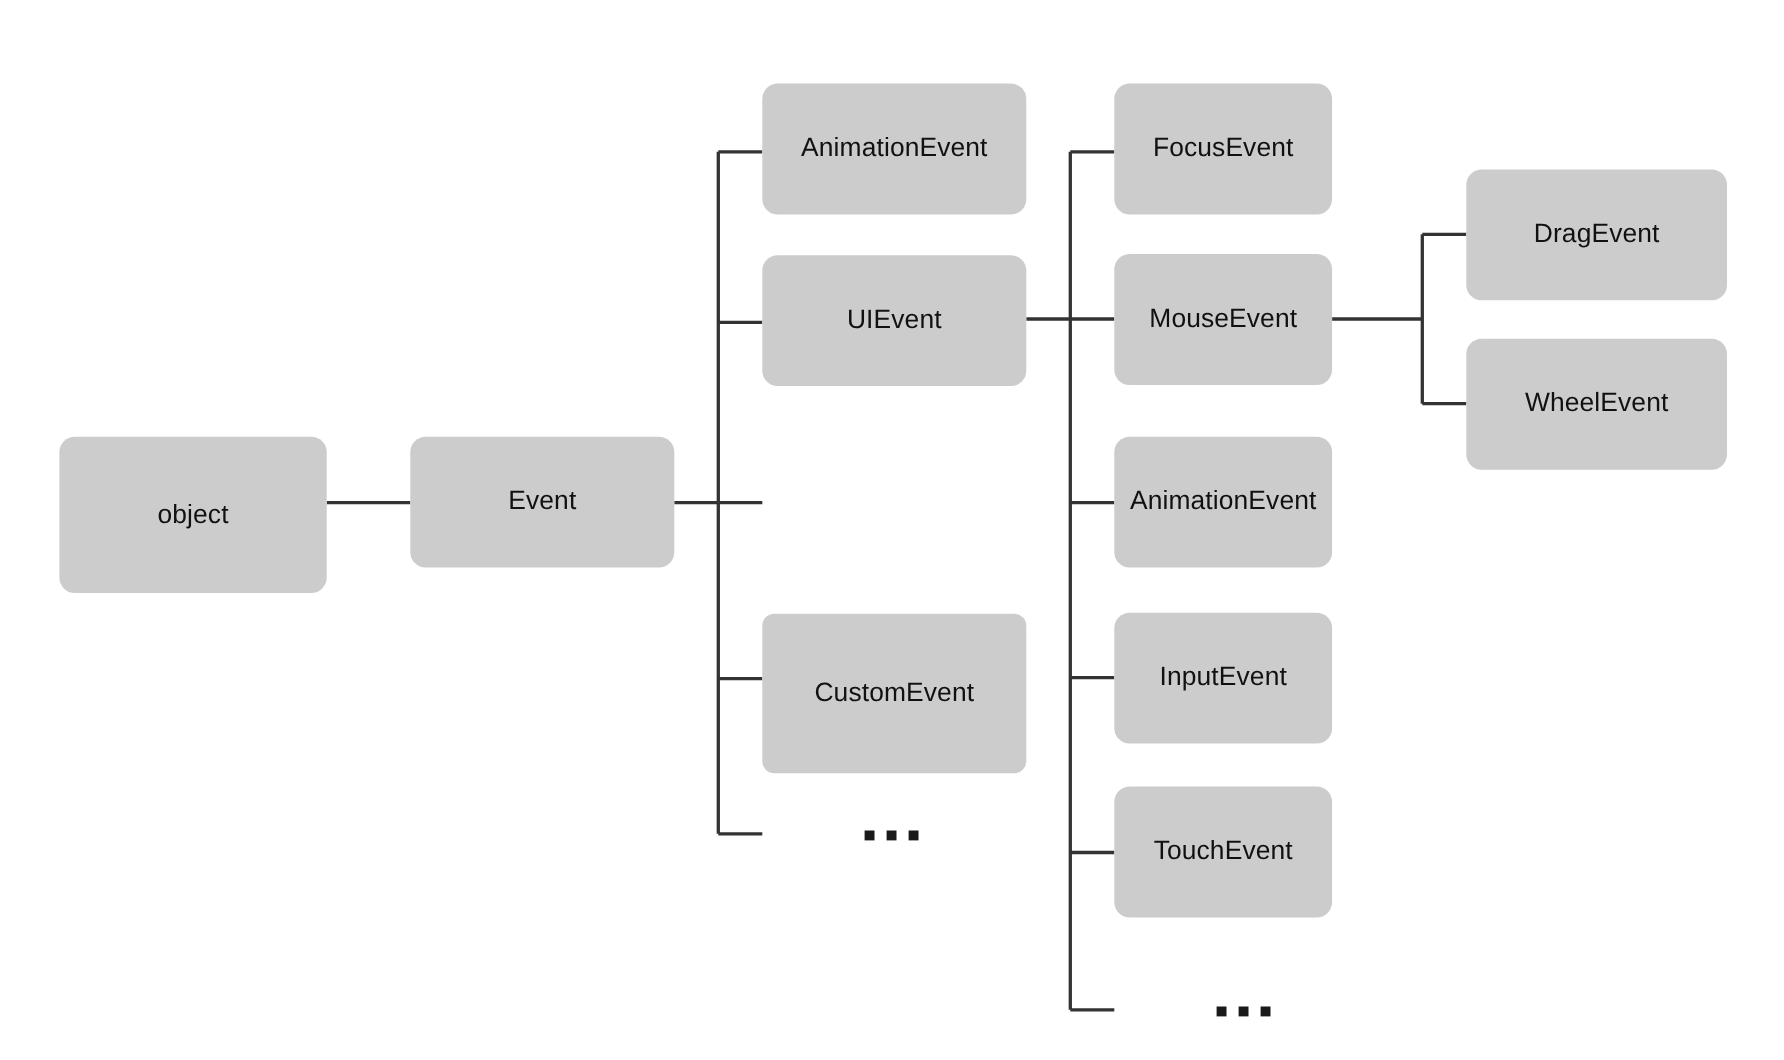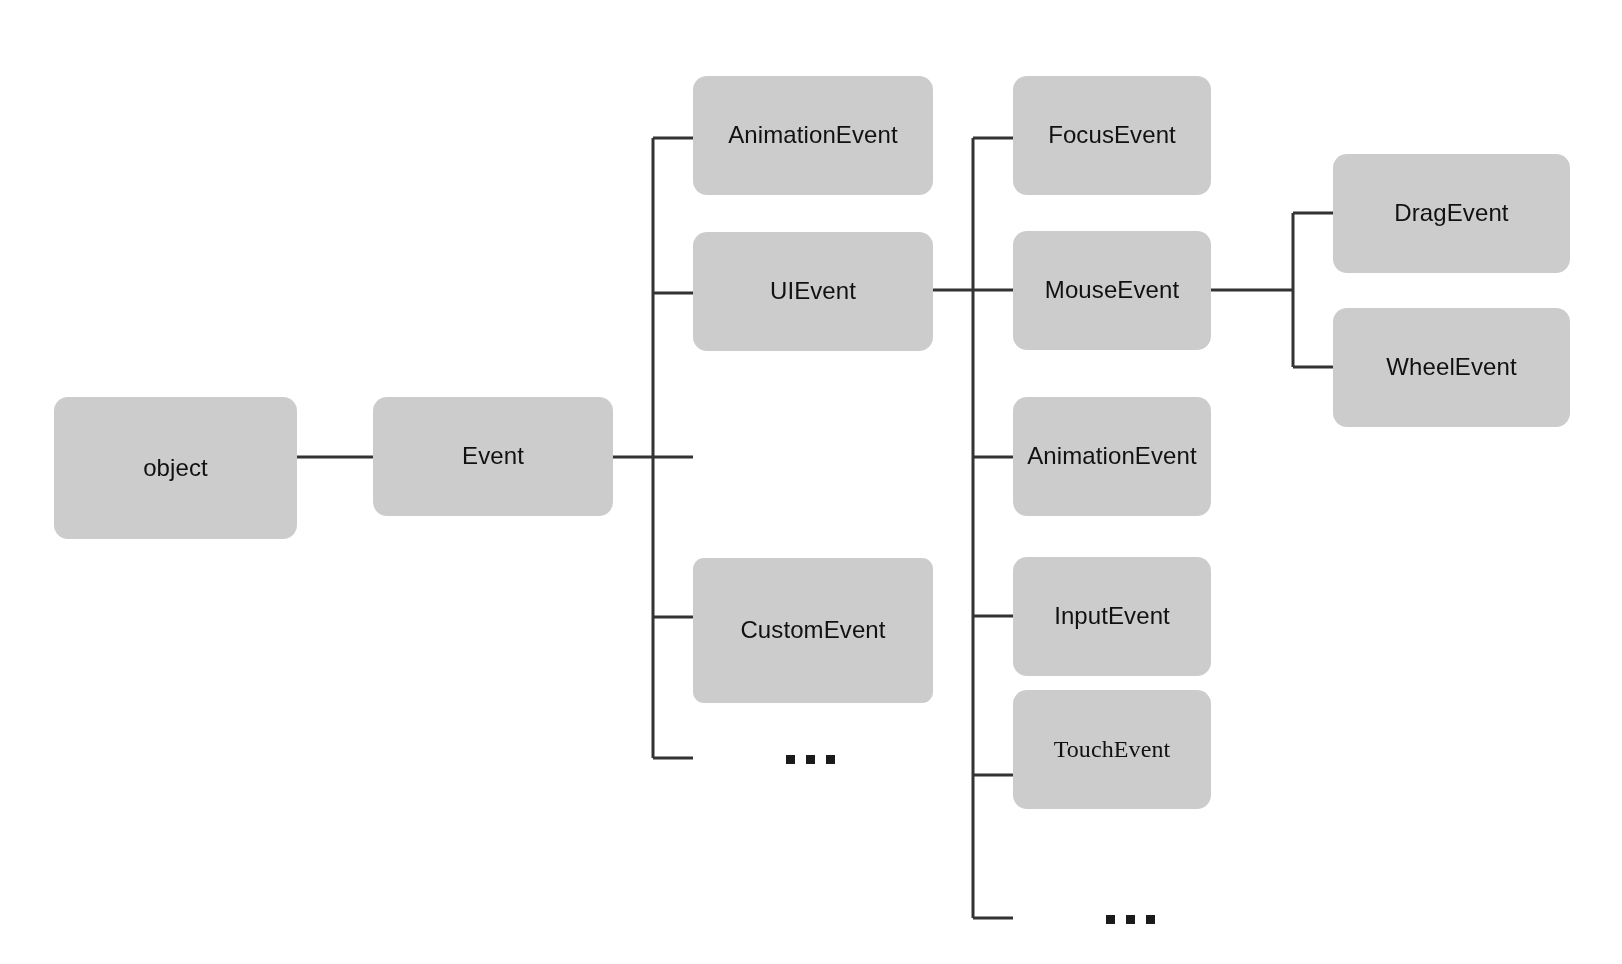--- a/index.html
+++ b/index.html
@@ -124,21 +124,21 @@
   </div>
 
   <div class="node" style="left:1013px; top:397px; width:198px; height:119px;">
     <span>AnimationEvent</span>
   </div>
 
   <div class="node" style="left:1013px; top:557px; width:198px; height:119px;">
     <span>InputEvent</span>
   </div>
 
-  <div class="node" style="left:1013px; top:690px; width:198px; height:119px;font-family:Liberation Serif, serif;">
+  <div class="node" style="left:1013px; top:715px; width:198px; height:119px;">
     <span>TouchEvent</span>
   </div>
 
   <div class="ellipsis" style="left:1088px; top:908px; width:84px; height:22px;">
     <span></span>
     <span></span>
     <span></span>
   </div>
 
   <div class="node" style="left:1333px; top:154px; width:237px; height:119px;">

